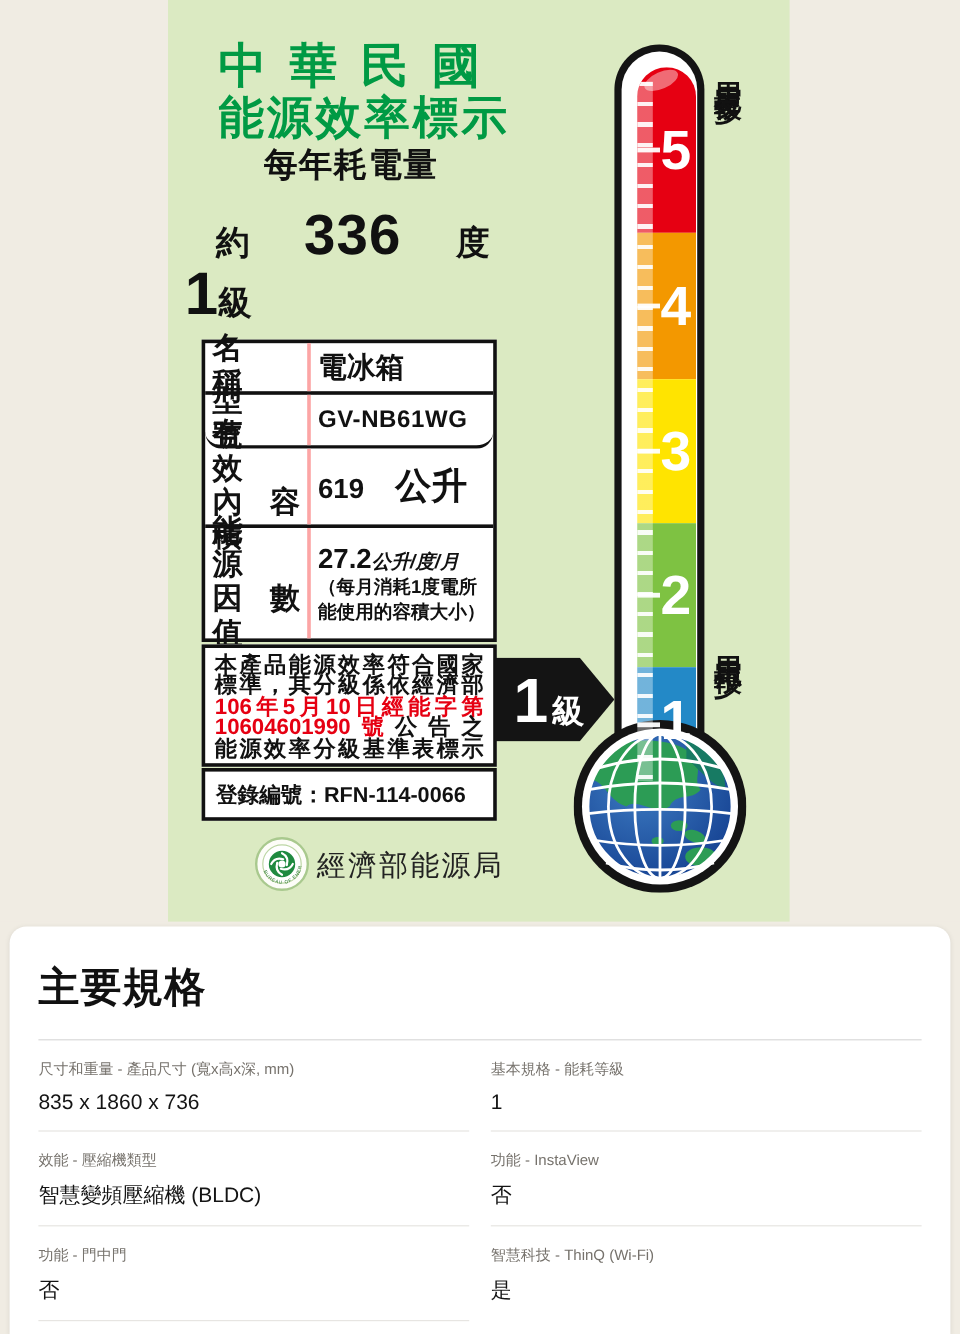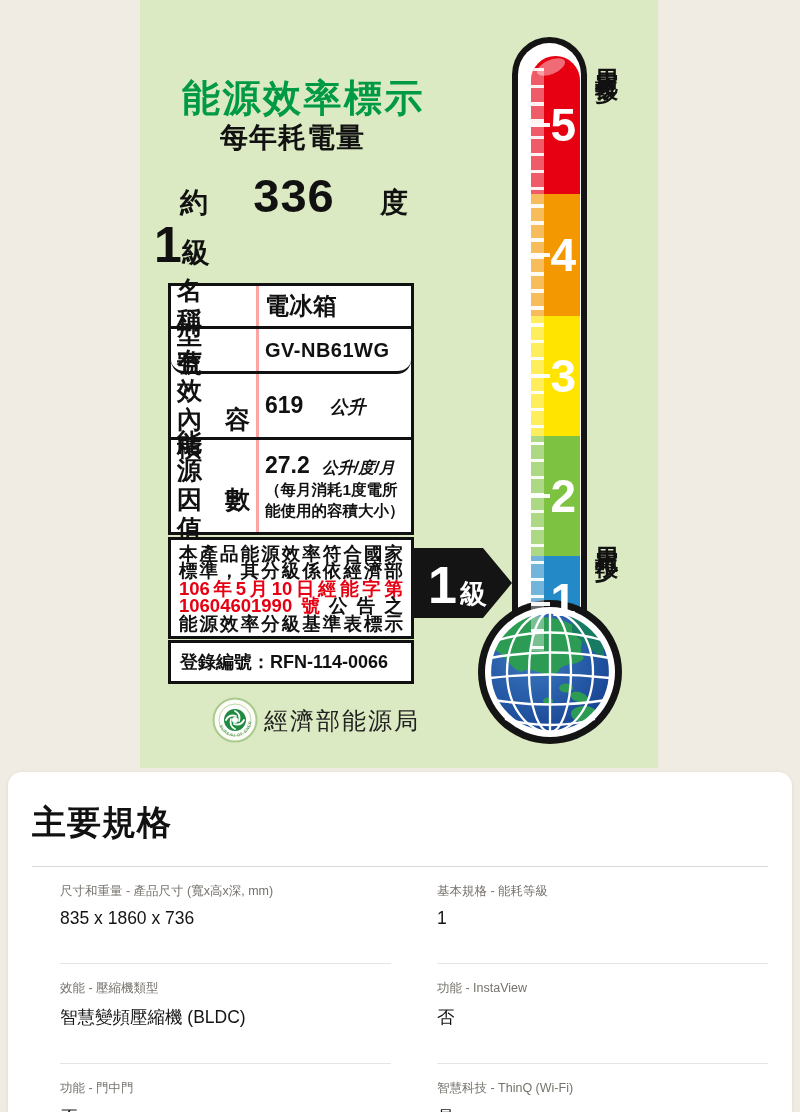--- a/index.html
+++ b/index.html
@@ -33,23 +33,23 @@
   .it-row { display:flex; border-bottom:3px solid #111; }
   .it-row:last-child { border-bottom:none; }
   .it-label { width:88px; border-right:3px solid #fca5a5; padding:2px 6px; font-weight:bold;
               font-size:25px; display:flex; flex-direction:column; justify-content:center;font-family:Liberation Serif, serif; }
   .it-label div { text-align:justify; text-align-last:justify; line-height:1.15; }
   .it-value { flex:1; padding:14px 6px; display:flex; flex-direction:column; justify-content:center; }
   .r1 { height:43px; } .r2 { height:45px;border-radius:14px; } .r3 { height:66px; } .r4 { height:92px; }
   .v-main { font-size:24px; font-weight:bold; }
   .v-model { font-size:20px; font-weight:bold; letter-spacing:0.5px; }
   .v-pair { display:flex; align-items:baseline; gap:26px; }
-  .v-pair2 { display:flex; align-items:baseline; gap:12px; }
+  .v-pair2 { display:flex; align-items:baseline; }
   .v-num { font-size:23px; font-weight:bold; }
-  .v-unit { font-size:18px; font-weight:bold;font-style:italic; }
+  .v-unit { font-size:30px; font-weight:bold; }
   .v-unit-sm { font-size:16px; font-weight:bold; font-style:italic; }
   .v-note { font-size:15.5px; font-weight:bold; line-height:1.2; margin-top:2px; }
 
   .stmt { left:28px; top:537px; width:246px; background:#fff; border:3px solid #111; padding:5px 8px 4px; }
   .stmt div { font-size:18.5px; font-weight:bold; line-height:17.4px;
               text-align:justify; text-align-last:justify; }
   .red { color:#e60012; }
 
   .reg { left:28px; top:640px; width:246px; height:44px; background:#fff; border:3px solid #111;
          display:flex; align-items:center; padding-left:9px; font-size:18px; font-weight:bold; white-space:nowrap; }
@@ -88,31 +88,32 @@
   .vlabel { left:452px; writing-mode:vertical-rl; font-size:23px; font-weight:bold; letter-spacing:4px; color:#111; white-space:nowrap; }
   .vl-top { top:50px; } .vl-bottom { top:528px; }
 
   
   .specs-section { width:800px; height:344px; background:#f0ece3; padding:4px 8px 0; }
   .card { background:#fff; border-radius:14px 14px 0 0; height:340px; padding:28px 22px 0;
           box-shadow:0 1px 4px rgba(0,0,0,.08); }
   .specs-title { font-size:34px; font-weight:bold; letter-spacing:1px; margin:0 2px 20px; }
   .title-divider { border-top:1px solid #d9d9d9; margin:0 2px; }
   .specs-grid { display:grid; grid-template-columns:1fr 1fr; column-gap:18px; padding:0 2px; }
-  .spec-row { padding:16px 0 34px; border-bottom:1px solid #e7e5e2;margin-left:28px; }
+  .spec-row { padding:16px 0 13px; border-bottom:1px solid #e7e5e2; }
   .spec-row.no-border { border-bottom:none; }
   .spec-label { font-size:12.5px; color:#76726c; margin-bottom:8px; }
   .spec-value { font-size:17.5px; color:#141414; }
 </style>
 </head>
 <body>
 
 <div class="top-area">
   <div class="green-panel">
 
+    <div class="t1">中 華 民 國</div>
     <div class="t2">能源效率標示</div>
     <div class="sub">每年耗電量</div>
 
     <div class="consumption">
       <span class="c-prefix">約</span>
       <span class="c-value">336</span>
       <span class="c-unit">度</span>
     </div>
 
     <div class="grade-sentence">

